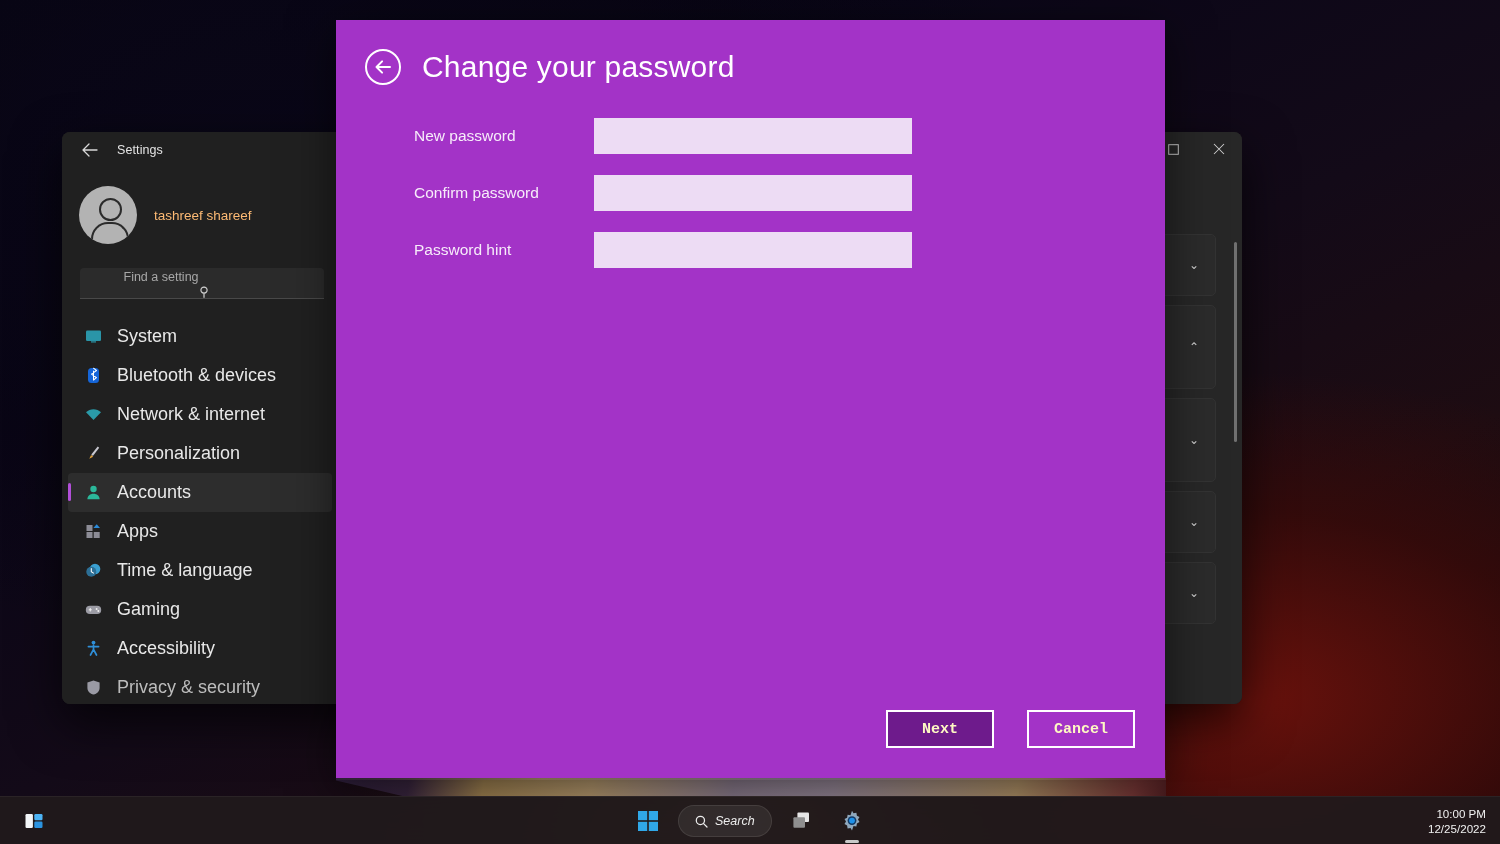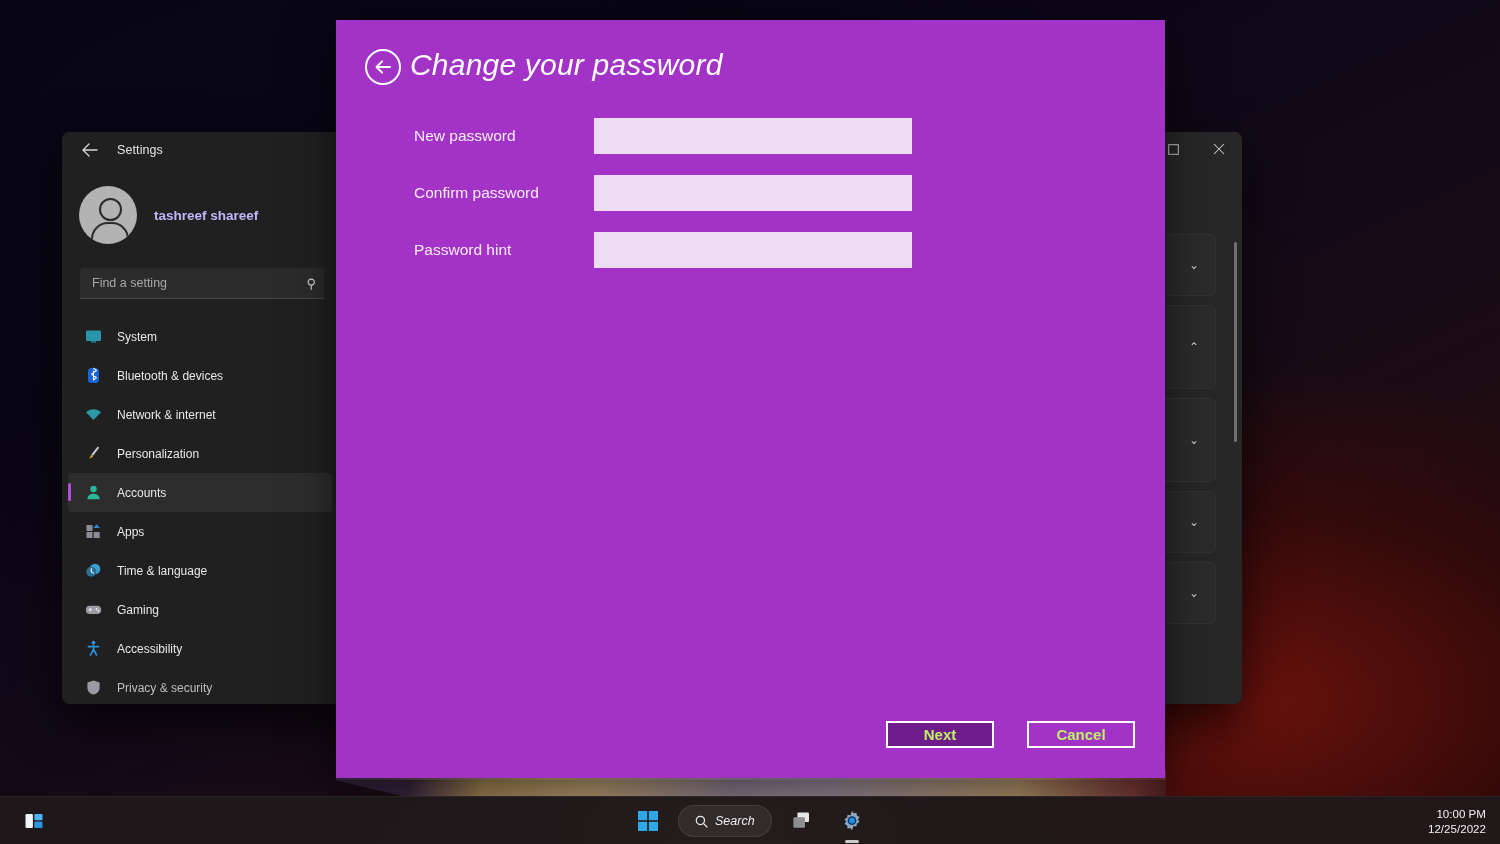--- a/index.html
+++ b/index.html
@@ -72,49 +72,50 @@
     content: ''; position: absolute; left: 50%; top: 12px;
     width: 19px; height: 19px; margin-left: -9.5px;
     border-radius: 50%; border: 2.4px solid #2b2b2b;
   }
   .sb-avatar::after {
     content: ''; position: absolute; left: 50%; top: 36px;
     width: 34px; height: 30px; margin-left: -17px;
     border-radius: 17px 17px 0 0; border: 2.4px solid #2b2b2b;
     border-bottom: none;
   }
-  .sb-username { font-size: 13.5px; color: #c4b5fd; font-weight: 700; }
+  .sb-username { font-size: 13.5px; color: #fdba74; font-weight: 400; }
 
   .sb-search {
     margin: 24px 0 0 18px; width: 244px; height: 31px;
     background: #2b2b2b; border-bottom: 1px solid #494949;
     border-radius: 4px 4px 0 0;
     display: flex; align-items: center; padding: 0 8px 0 12px;
     position: relative;
+    flex-direction: column;
   }
   .sb-search input {
     flex: 1; background: transparent; border: none; outline: none;
     color: #cfcfcf; font-size: 12.5px; font-family: inherit;
   }
   .sb-search input::placeholder { color: #a8a8a8; }
   .sb-search-icon { color: #cfcfcf; font-size: 13px; line-height: 1; }
 
   .sb-nav { margin-top: 18px; }
   .sb-item {
     position: relative; height: 39px;
     display: flex; align-items: center; gap: 14px;
     padding-left: 22px; cursor: pointer;
   }
   .sb-item.active { background: #2d2d2d; border-radius: 4px; margin: 0 8px 0 6px; padding-left: 16px; }
   .sb-item.active::before {
     content: ''; position: absolute; left: 0px; top: 10px;
     width: 3px; height: 18px; background: #b24fd8; border-radius: 2px;
   }
   .sb-ico { width: 19px; height: 19px; flex: 0 0 19px; display: flex; align-items: center; justify-content: center; }
-  .sb-label { font-size: 12px; color: #e8e8e8; }
+  .sb-label { font-size: 18px; color: #e8e8e8; }
   .sb-item.faded .sb-label { color: #d8d8d8; opacity: .85; }
 
   
   #settings-main {
     flex: 1; background: #272727; position: relative; padding: 22px 26px 0 26px;
   }
   .card {
     background: #2b2b2b; border: 1px solid #333; border-radius: 5px;
     height: 62px; margin-bottom: 9px;
     display: flex; align-items: center; justify-content: flex-end;
@@ -137,23 +138,22 @@
 
   
   #pwd-dialog {
     position: absolute; left: 336px; top: 20px;
     width: 829px; height: 758px;
     background: #a333c7;
     box-shadow: 0 10px 44px rgba(0,0,0,.55);
     z-index: 30;
   }
   #pwd-head {
-    display: flex; align-items: flex-start; gap: 8px;
+    display: flex; align-items: center; gap: 20px;
     padding: 28px 0 0 28px;
-    font-style: italic;
   }
   #pwd-back {
     width: 38px; height: 38px; flex: 0 0 38px; cursor: pointer;
   }
   #pwd-title {
     font-size: 30px; color: #ffffff; font-weight: 300; letter-spacing: .2px;
   }
   #pwd-form { padding: 32px 0 0 78px; }
   .frow { display: flex; align-items: center; margin-bottom: 21px; }
   .flabel {
@@ -164,24 +164,24 @@
     width: 318px; height: 36px;
     background: #eddcf4; border: none; outline: none;
     font-family: inherit; font-size: 14px; color: #2b2b2b;
     padding: 0 8px;
   }
   #pwd-actions {
     position: absolute; right: 30px; bottom: 30px;
     display: flex; gap: 33px;
   }
   .dlg-btn {
-    min-width: 108px; height: 27px;
+    min-width: 108px; height: 38px;
     border: 2px solid #ffffff;
-    font-family: Liberation Sans, sans-serif; font-size: 15px; font-weight: 700;
-    color: #bef264; cursor: pointer;
+    font-family: Liberation Mono, monospace; font-size: 15px; font-weight: 700;
+    color: #fef9c3; cursor: pointer;
     display: flex; align-items: center; justify-content: center;
   }
   .dlg-btn.primary { background: #6e1b8c; }
   .dlg-btn.secondary { background: transparent; }
 
   
   #taskbar {
     position: absolute; left: 0; bottom: 0;
     width: 1500px; height: 48px;
     background: rgba(32,26,28,.93);

